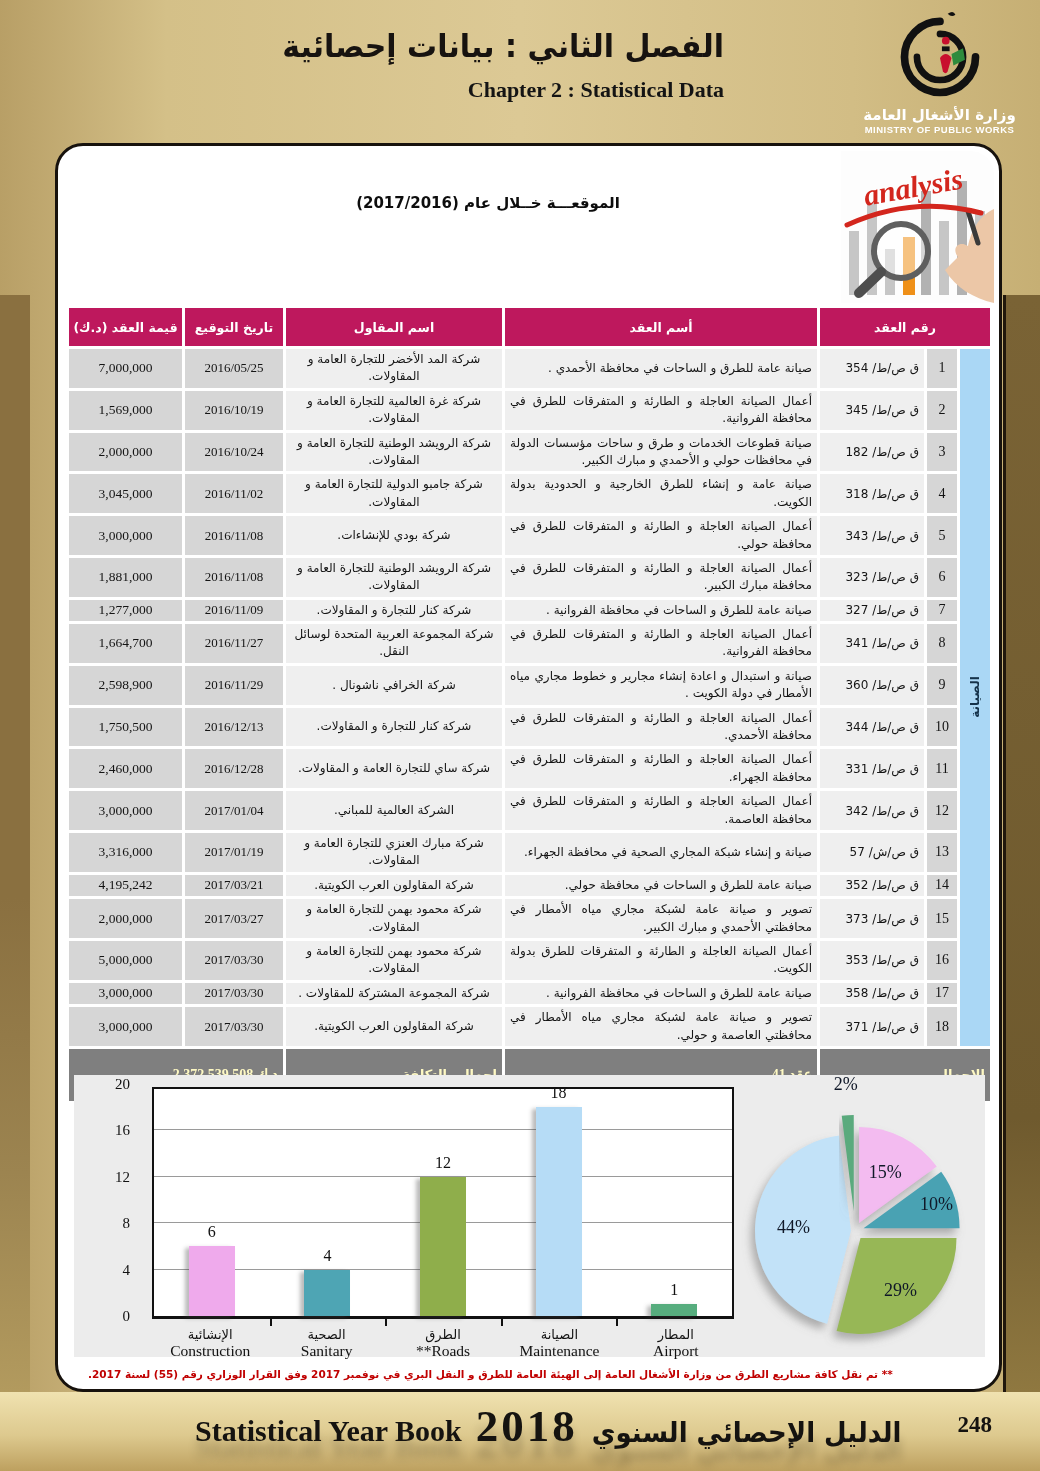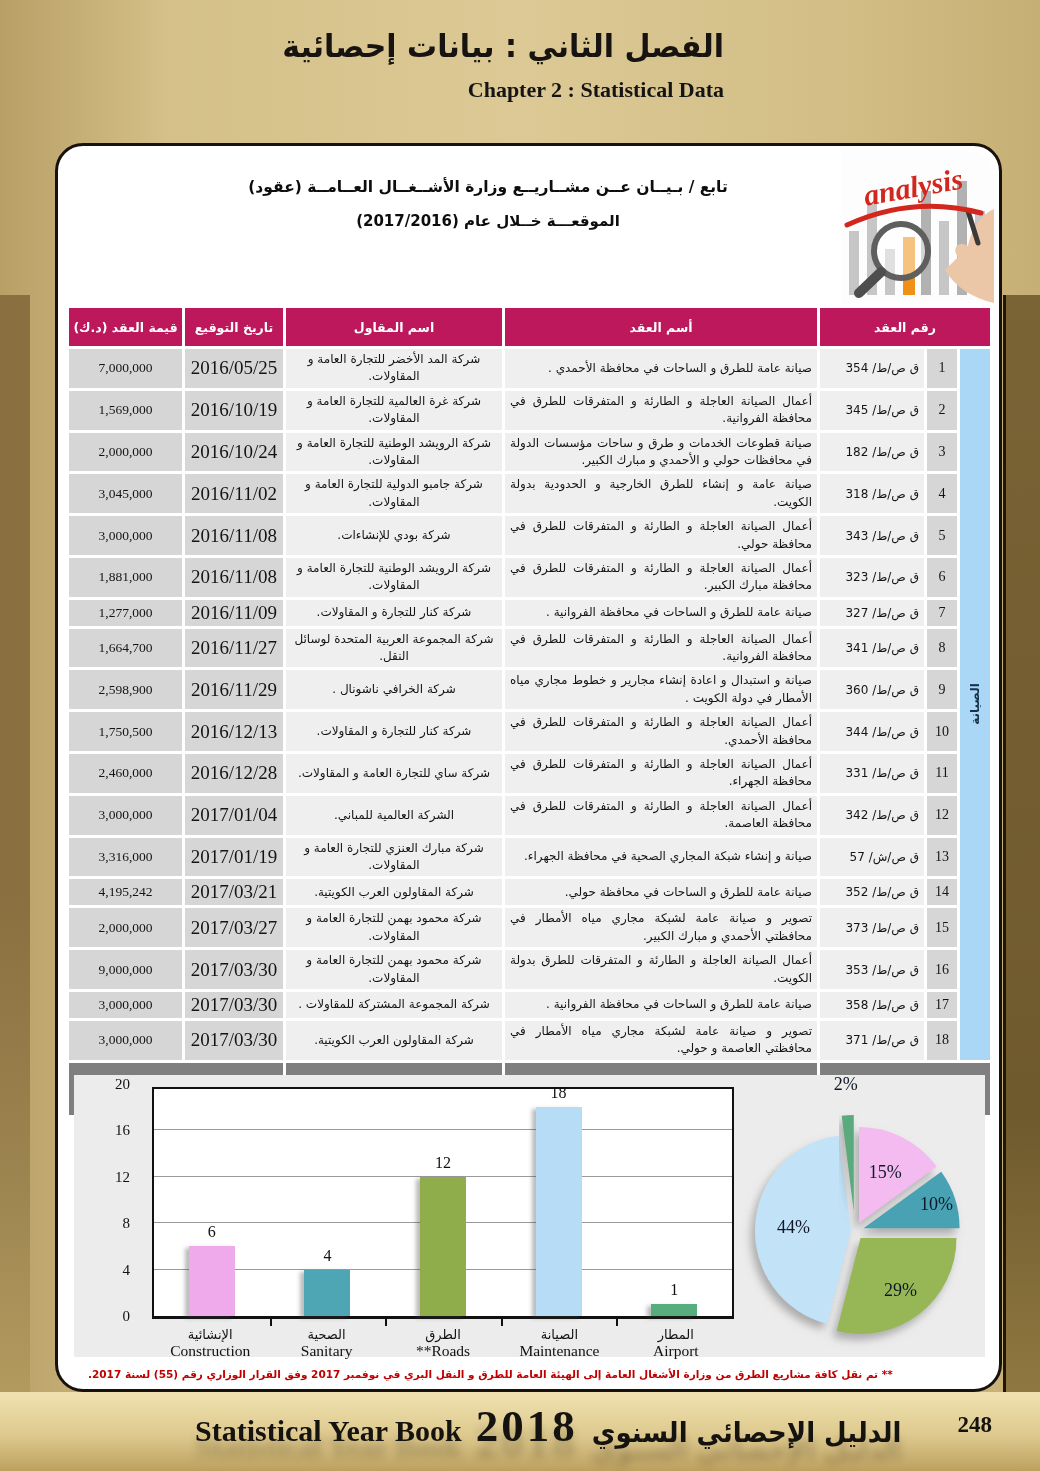--- a/index.html
+++ b/index.html
@@ -44,21 +44,21 @@
   table.contracts th { background:#be185d; color:#fff; font-size:12.5px; font-weight:bold;
                        height:38px; text-align:center; vertical-align:middle; }
   table.contracts td { vertical-align:middle; color:#141414; padding:2px 5px; }
   td.strip { background:#aad7f5; position:relative; padding:0; }
   .strip-label { position:absolute; top:50%; left:50%; transform:translate(-50%,-50%) rotate(-90deg);
                  font-size:12px; font-weight:bold; white-space:nowrap; color:#15324a; }
   td.num  { background:#d6d6d6; text-align:center; font-family:"Liberation Serif",serif; font-size:14px; }
   td.cnum { background:#efefef; text-align:right; font-size:12px; white-space:nowrap; }
   td.name { background:#efefef; text-align:justify; text-align-last:right; font-size:12px; line-height:1.45; }
   td.contractor { background:#efefef; text-align:center; font-size:12px; line-height:1.45; }
-  td.date { background:#d6d6d6; text-align:center; font-family:"Liberation Serif",serif; font-size:19px; }
+  td.date { background:#d6d6d6; text-align:center; font-family:"Liberation Serif",serif; font-size:13px; }
   td.value{ background:#d6d6d6; text-align:center; font-family:"Liberation Serif",serif; font-size:13.5px; }
   tr.total-row td { background:#7f7f7f; color:#fef9c3; font-weight:bold; font-size:13px;
                     height:52px; text-align:right; }
   tr.total-row td.ltr { direction:ltr; font-family:"Liberation Serif",serif; font-size:14px; }
 
   
   .charts-panel { position:absolute; top:929px; left:16px; right:14px; height:282px;
                   background:#ececec; display:flex; }
   .bar-chart { position:relative; width:668px; height:100%; }
   .bar-plot { position:absolute; left:78px; top:12px; width:582px; height:232px;
@@ -99,26 +99,38 @@
 
 <div>
   <div class="side-band left"></div>
   <div class="side-band right"></div>
 
   <header class="page-header">
     <div class="header-titles">
       <div class="hdr-ar">الفصل الثاني : بيانات إحصائية</div>
       <div class="hdr-en">Chapter 2 : Statistical Data</div>
     </div>
+    <div class="logo">
+      <svg width="96" height="96" viewBox="0 0 100 100">
+        <path d="M58 6 q6 -4 8 1 q-4 3 -8 -1" fill="#111"></path>
+        <path d="M50 14 a37 37 0 1 0 37 37" fill="none" stroke="#111" stroke-width="8" stroke-linecap="round"></path>
+        <path d="M50 27 a24 24 0 1 1 -24 24" fill="none" stroke="#111" stroke-width="7" stroke-linecap="round"></path>
+        <circle cx="56" cy="34" r="4" fill="#c8102e"></circle>
+        <rect x="52" y="40" width="8" height="5" fill="#111"></rect>
+        <path d="M50 52 q6 -8 12 0 l-4 14 q-2 4 -5 0 z" fill="#c8102e"></path>
+        <path d="M62 48 l12 -6 l2 12 l-12 6 z" fill="#2e8b3d"></path>
+      </svg>
+      <div class="logo-ar">وزارة الأشغال العامة</div>
+      <div class="logo-en">MINISTRY OF PUBLIC WORKS</div>
+    </div>
   </header>
 
   <main class="card">
 
     <div class="card-titles">
-      <div class="ct-line1">تابع / بـيــان عــن مشــاريــع وزارة الأشــغــال العــامــة (عقود)</div>
       <div class="ct-line2">الموقعـــة خــلال عام (2017/2016)</div>
     </div>
 
     <div class="analysis-art">
       <svg width="153" height="152" viewBox="0 0 153 152">
         <rect x="0" y="0" width="153" height="152" fill="#fdfdfd"></rect>
         <g fill="#c6c6c6">
           <rect x="8" y="80" width="10" height="64"></rect>
           <rect x="26" y="52" width="10" height="92"></rect>
           <rect x="44" y="98" width="10" height="46"></rect>
@@ -280,21 +292,21 @@
               <td class="contractor">شركة محمود بهمن للتجارة العامة و المقاولات.</td>
               <td class="date">2017/03/27</td>
               <td class="value">2,000,000</td>
             </tr>
             <tr>
               <td class="num">16</td>
               <td class="cnum">ق ص/ط/ 353</td>
               <td class="name">أعمال الصيانة العاجلة و الطارئة و المتفرقات للطرق بدولة الكويت.</td>
               <td class="contractor">شركة محمود بهمن للتجارة العامة و المقاولات.</td>
               <td class="date">2017/03/30</td>
-              <td class="value">9,000,000</td>
+              <td class="value">5,000,000</td>
             </tr>
             <tr>
               <td class="num">17</td>
               <td class="cnum">ق ص/ط/ 358</td>
               <td class="name">صيانة عامة للطرق و الساحات في محافظة الفروانية .</td>
               <td class="contractor">شركة المجموعة المشتركة للمقاولات .</td>
               <td class="date">2017/03/30</td>
               <td class="value">3,000,000</td>
             </tr>
             <tr>

